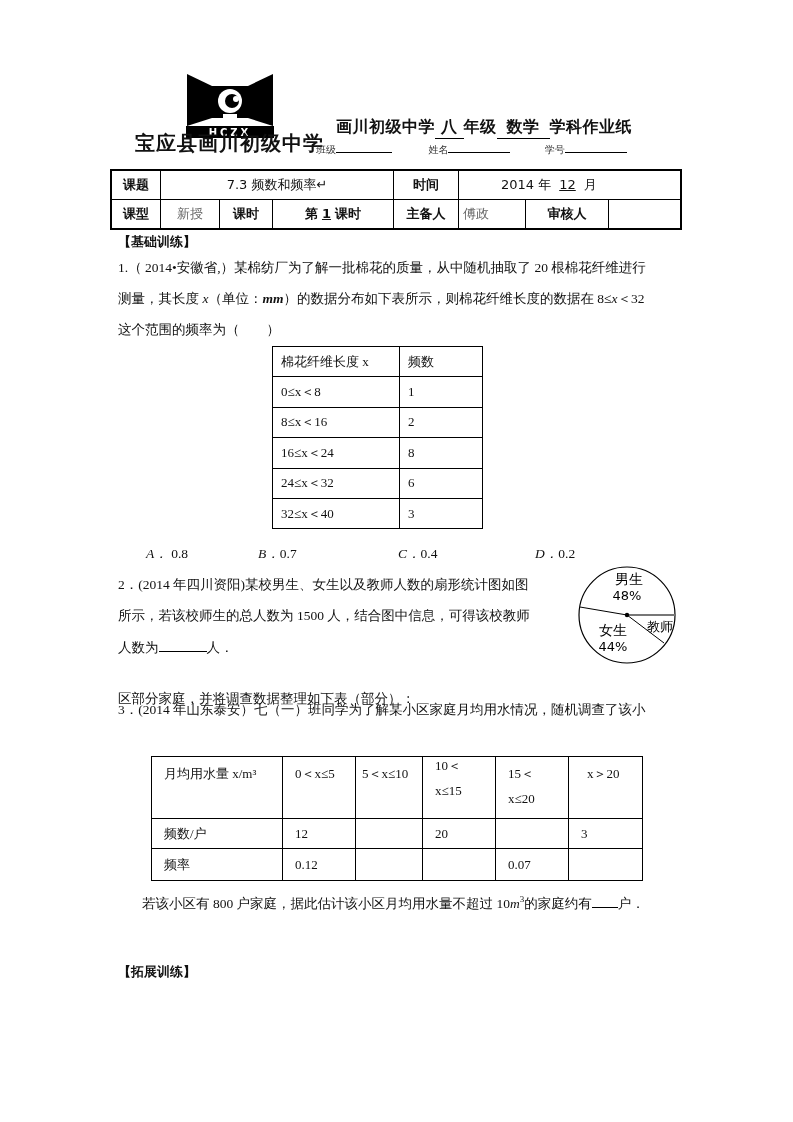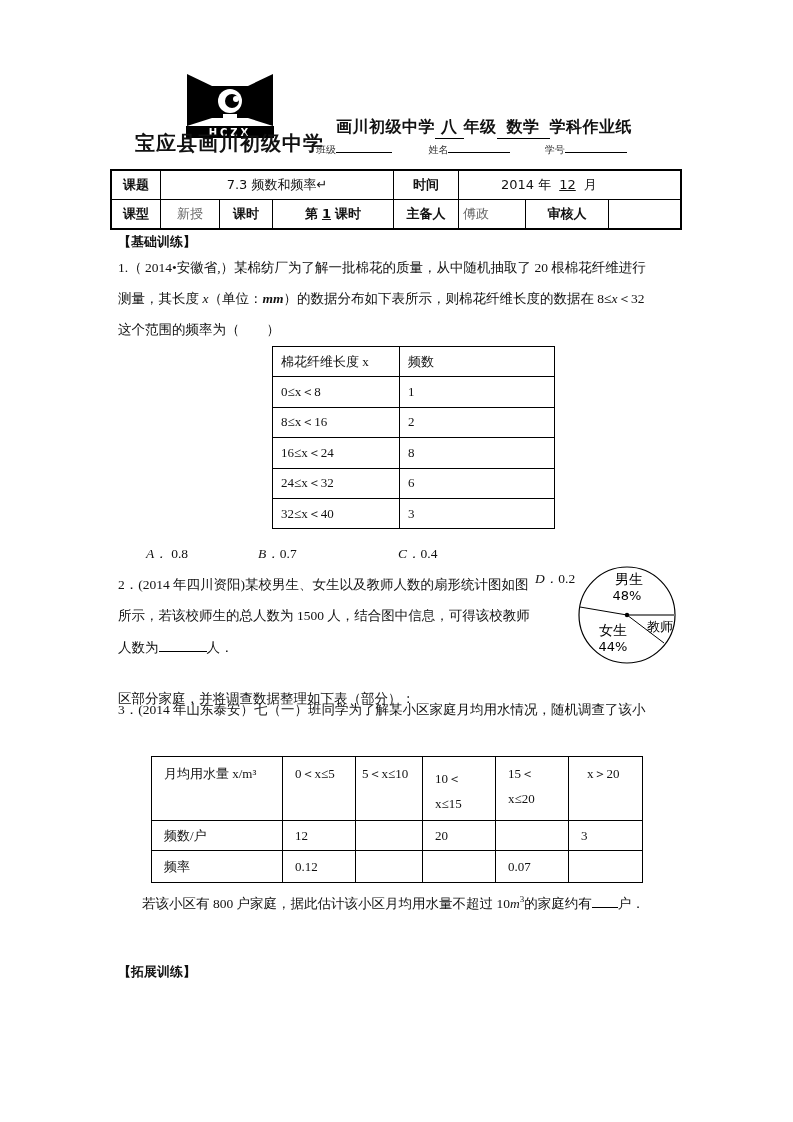--- a/index.html
+++ b/index.html
@@ -25,21 +25,21 @@
   table { border-collapse:collapse; }
   #hdr { left:110px; top:169px; width:572px; height:60px; border:2px solid #000; font-size:13px; font-family:"DejaVu Sans",sans-serif; }
   #hdr td { border:1px solid #000; text-align:center; padding:0; height:28px; }
   #hdr .lb { font-weight:bold; }
   #hdr .gray { color:#666; }
 
   .section { font-size:13px; font-weight:bold; font-family:Liberation Mono, monospace; }
   .p { font-size:13.5px; line-height:20px; white-space:nowrap; }
   .i { font-style:italic; }
 
-  #t1 { left:272px; top:346px; width:283px; font-size:13px; }
+  #t1 { left:272px; top:346px; width:211px; font-size:13px; }
   #t1 td { border:1px solid #000; height:29.4px; padding:0 0 0 8px; }
   #t1 td:first-child { width:118px; }
 
   #t2 { left:151px; top:756px; width:492px; font-size:13px; }
   #t2 td { border:1px solid #000; padding:0 0 0 12px; vertical-align:middle; }
 
   #pie { left:576px; top:565px; width:104px; height:100px; }
 </style>
 </head>
 <body>
@@ -128,21 +128,21 @@
   <tr>
         <td>32≤x＜40</td>
         <td>3</td>
       </tr>
 </tbody>
   </table>
 
 <div class="abs p" style="left:146px;top:544px;"><span class="i">A．</span> <span>0.8</span></div>
 <div class="abs p" style="left:258px;top:544px;"><span class="i">B．</span><span>0.7</span></div>
 <div class="abs p" style="left:398px;top:544px;"><span class="i">C．</span><span>0.4</span></div>
-<div class="abs p" style="left:535px;top:544px;margin-top:25px;"><span class="i">D．</span><span>0.2</span></div>
+<div class="abs p" style="left:535px;top:544px;"><span class="i">D．</span><span>0.2</span></div>
 
 <div class="abs p" style="left:118px;top:575px;">2．(2014 年四川资阳)某校男生、女生以及教师人数的扇形统计图如图</div>
 <div class="abs p" style="left:118px;top:606px;">所示，若该校师生的总人数为 1500 人，结合图中信息，可得该校教师</div>
 <div class="abs p" style="left:118px;top:637px;">
   <span>人数为</span><span class="blank" style="width:48px;"></span><span>人．</span>
 </div>
 
 <div id="pie" class="abs">
   <svg width="104" height="100" viewBox="0 0 104 100">
     <circle cx="51" cy="50" r="48" fill="#fff" stroke="#000" stroke-width="1.2"></circle>
@@ -160,21 +160,21 @@
 
 <div class="abs p" style="left:118px;top:700px;">3．(2014 年山东泰安）七（一）班同学为了解某小区家庭月均用水情况，随机调查了该小</div>
 <div class="abs p" style="left:118px;top:689px;text-align:center;">区部分家庭，并将调查数据整理如下表（部分）：</div>
 
 <table id="t2" class="abs">
   <tbody>
       <tr style="height:62px;">
     <td style="width:118px;vertical-align:top;padding-top:8px;">月均用水量 x/m³</td>
     <td style="width:60px;vertical-align:top;padding-top:8px;"><span>0＜x≤5</span></td>
     <td style="width:60px;vertical-align:top;padding-top:8px;padding-left:6px;"><span>5＜x≤10</span></td>
-    <td style="width:60px;vertical-align:top;padding-top:13px;"><span>10＜</span><br><span style="line-height:32px;">x≤15</span></td>
+    <td style="width:60px;vertical-align:top;padding-top:0;"><span>10＜</span><br><span style="line-height:32px;">x≤15</span></td>
     <td style="width:60px;vertical-align:top;padding-top:8px;"><span>15＜</span><br><span style="line-height:32px;">x≤20</span></td>
     <td style="vertical-align:top;padding-top:8px;padding-left:18px;"><span>x＞20</span></td>
   </tr>
   <tr style="height:30px;">
     <td>频数/户</td>
     <td>12</td>
     <td></td>
     <td>20</td>
     <td></td>
     <td>3</td>

